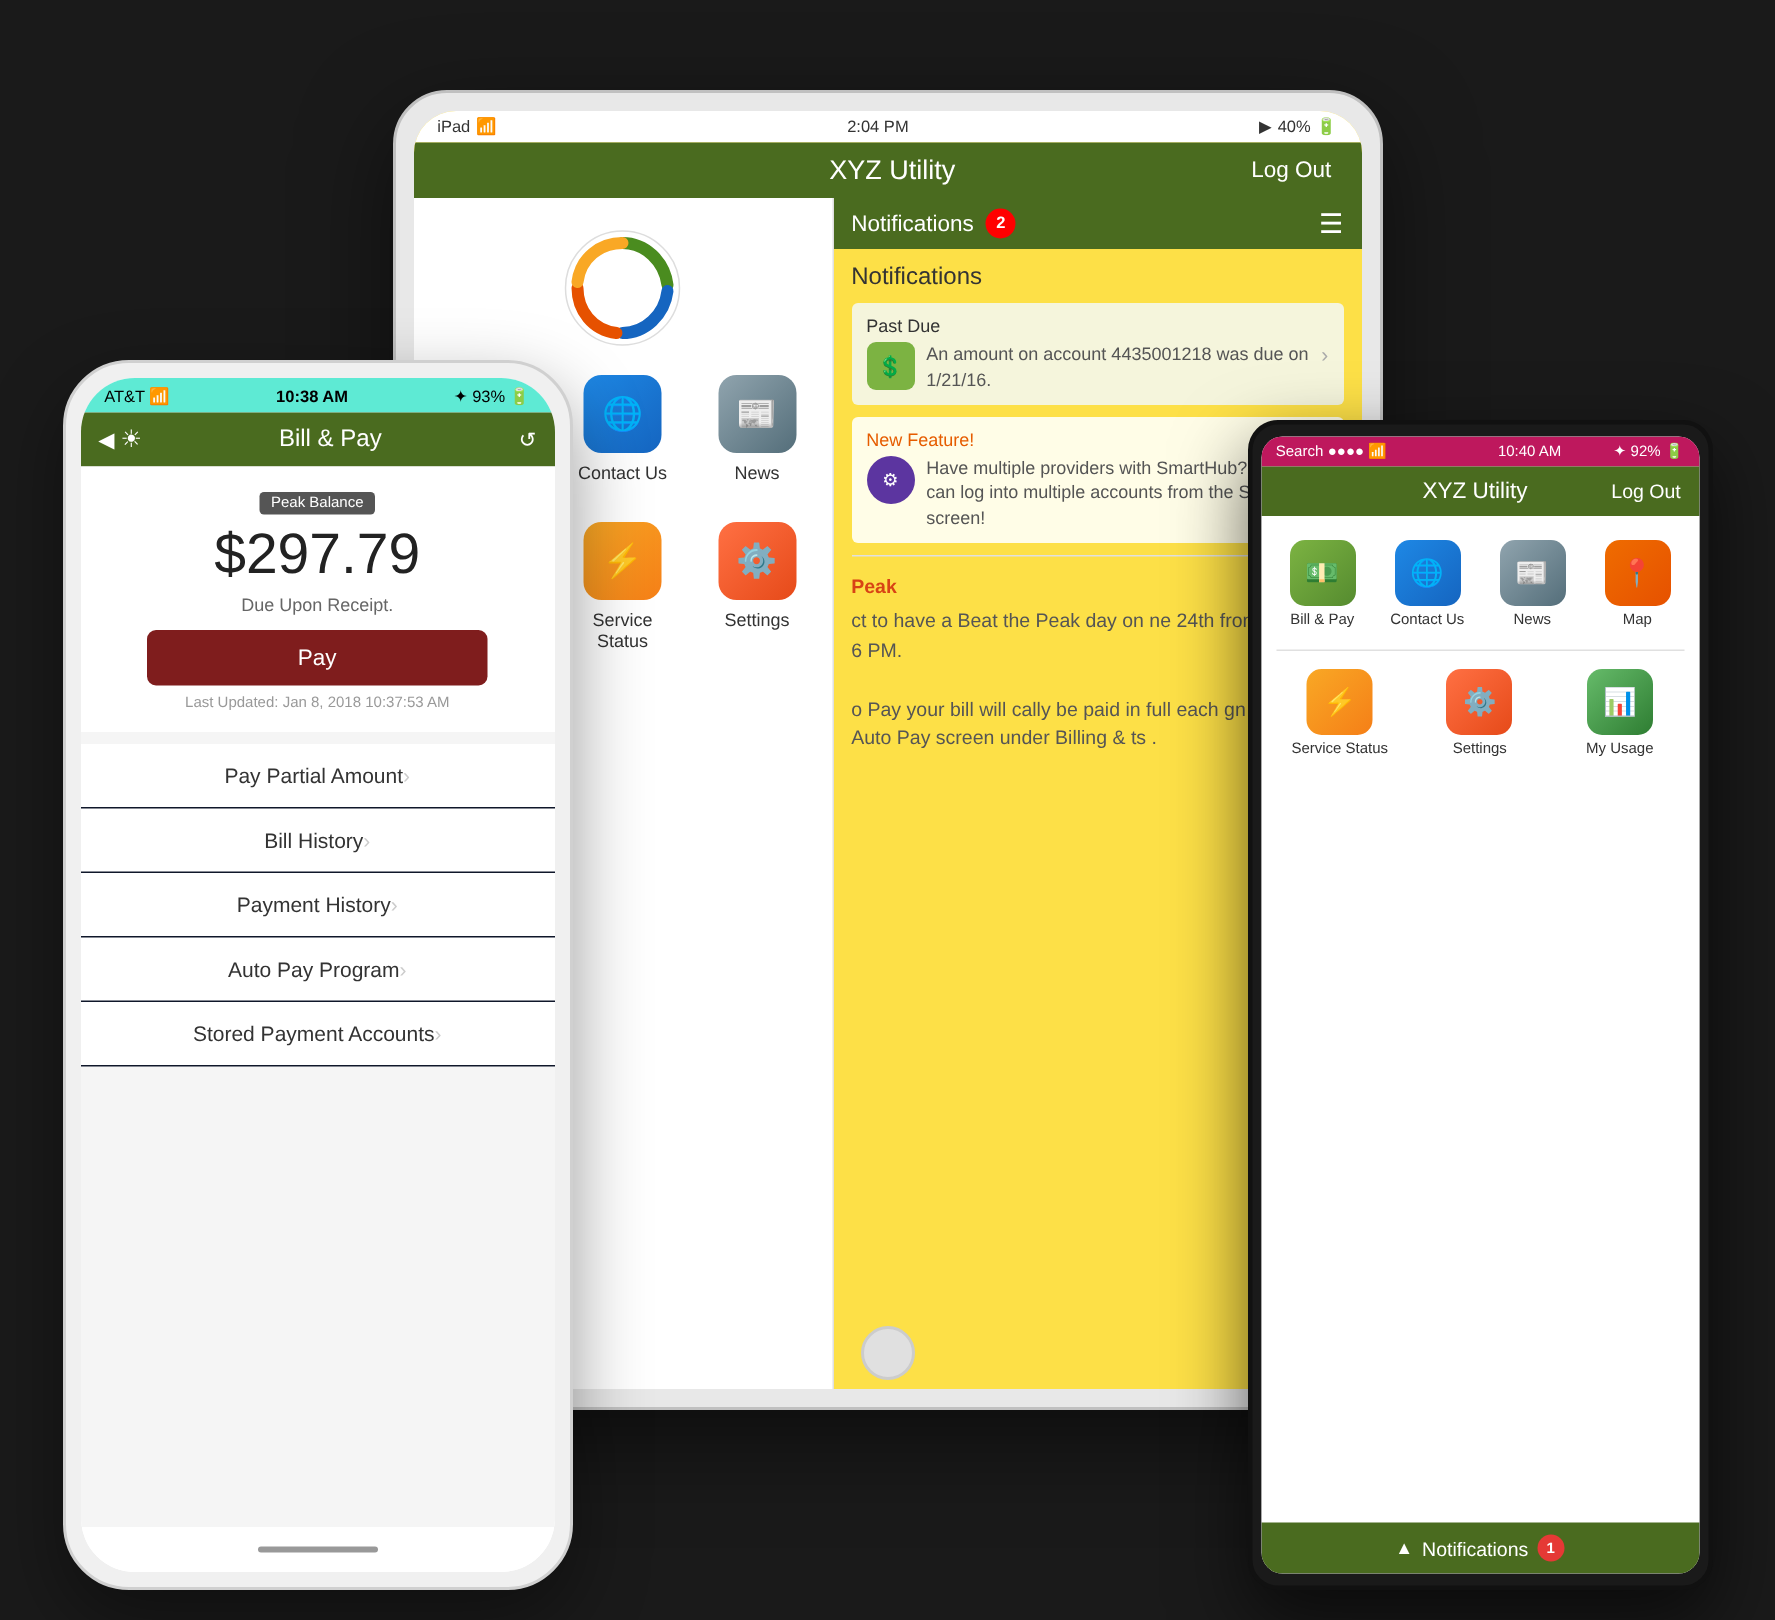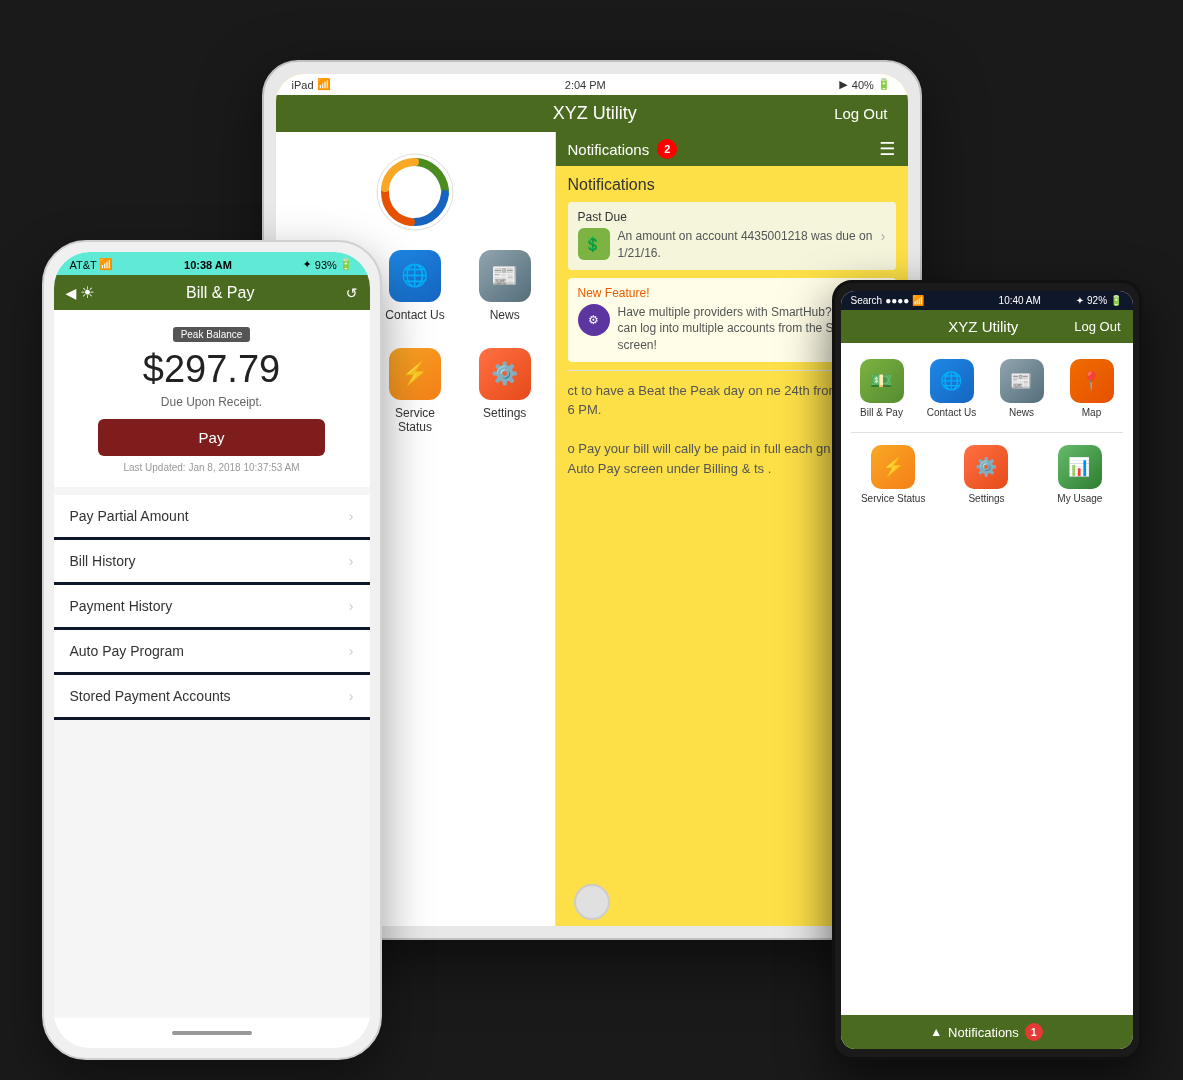--- a/index.html
+++ b/index.html
@@ -214,24 +214,24 @@
       border-radius: 6px;
       padding: 10px 50px;
       font-size: 15px;
       cursor: pointer;
       width: 80%;
     }
     .last-updated { font-size: 10px; color: #999; margin-top: 6px; }
     .menu-list { background: white; margin-top: 8px; }
     .menu-item {
       display: flex;
-      justify-content: space-between;
+      justify-content: center;
       align-items: center;
       padding: 13px 16px;
-      border-bottom: 3px solid #0f172a;
+      border-bottom: 1px solid #0f172a;
       font-size: 14px;
       color: #333;
     }
     .menu-item-arrow { color: #ccc; font-size: 14px; }
 
     
     .android {
       position: absolute;
       right: 0;
       top: 240px;
@@ -246,21 +246,21 @@
     .android-inner {
       width: 100%;
       height: 100%;
       background: white;
       border-radius: 14px;
       overflow: hidden;
       display: flex;
       flex-direction: column;
     }
     .android-status-bar {
-      background: #0f172a;
+      background: #be185d;
       display: flex;
       justify-content: space-between;
       align-items: center;
       padding: 4px 10px;
       font-size: 10px;
       color: white;
     }
     .android-status-left { display: flex; align-items: center; gap: 3px; }
     .android-status-right { display: flex; align-items: center; gap: 3px; }
     .android-nav-bar {
@@ -504,20 +504,21 @@
               <div class="notif-card-header">New Feature!</div>
               <div class="notif-card-body">
                 <div class="notif-icon-circle">⚙</div>
                 <span class="notif-text">Have multiple providers with SmartHub? Now you can log into multiple accounts from the Settings screen!</span>
               </div>
             </div>
 
             <div class="divider-line"></div>
 
             <div style="padding: 4px 0; font-size: 13px; color: #555; line-height: 1.5;">
+              <div style="color: #d84315; font-weight: bold; margin-bottom: 4px;">Peak</div>
               <div>ct to have a Beat the Peak day on ne 24th from 4 PM to 6 PM.</div>
               <br>
               <div>o Pay your bill will cally be paid in full each gn up on the Auto Pay screen under Billing &amp; ts .</div>
             </div>
           </div>
         </div>
       </div>
     </div>
 
     <div class="tablet-home-icon"></div>

